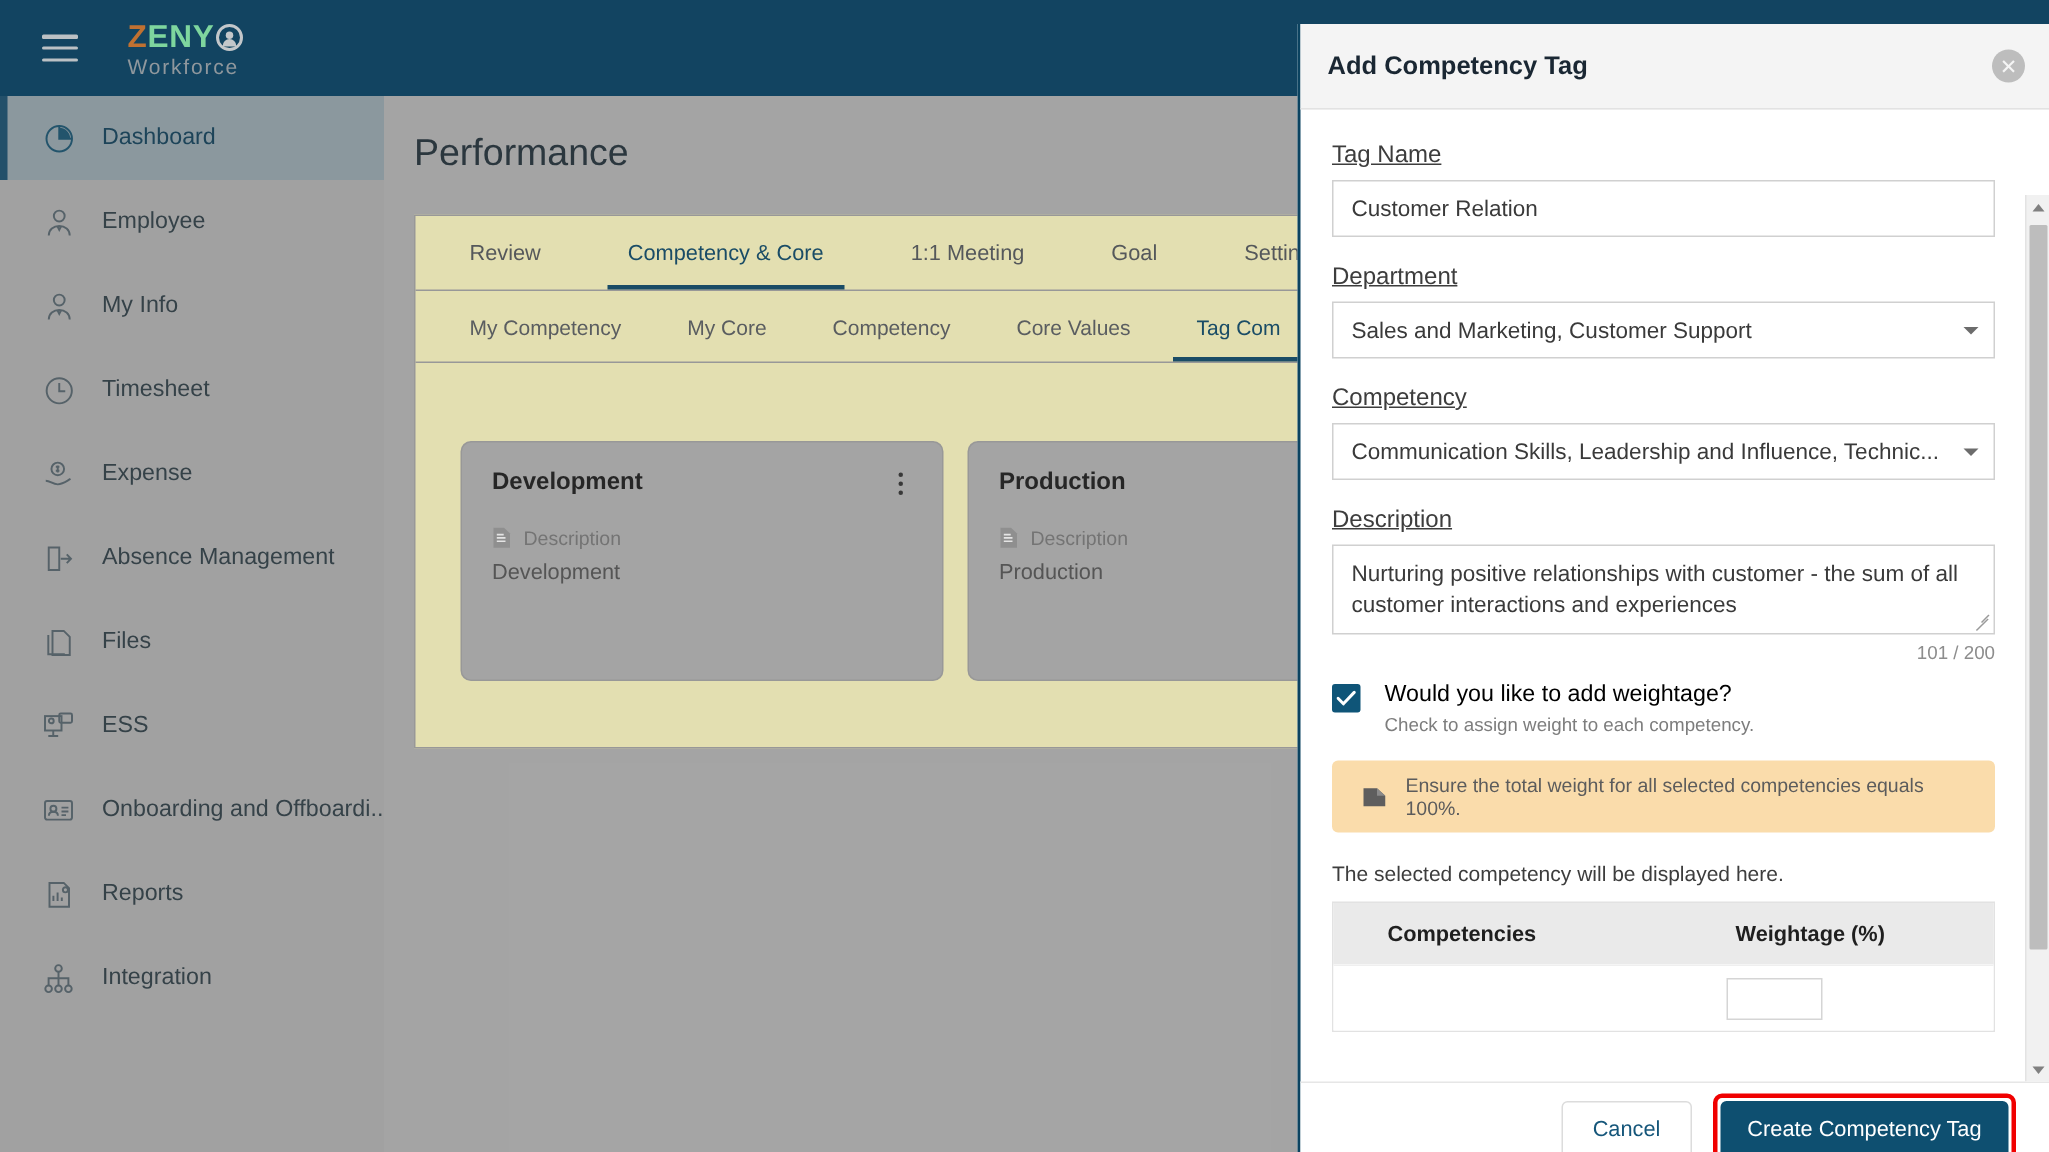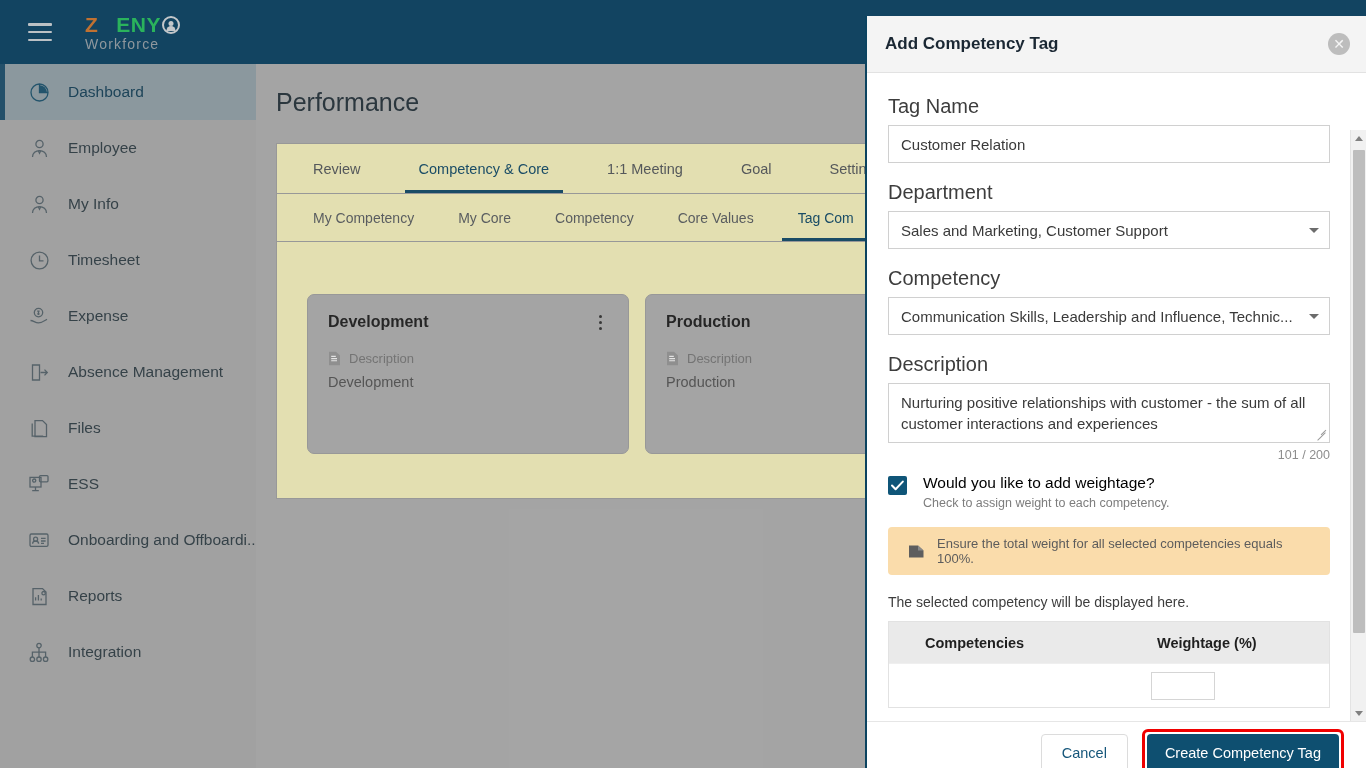--- a/index.html
+++ b/index.html
@@ -18,21 +18,21 @@
   }
   .hamburger {
     width: 24px; height: 18px; margin-left: 28px;
     display: flex; flex-direction: column; justify-content: space-between;
     cursor: pointer;
   }
   .hamburger span { display: block; height: 2.5px; background: #cfd6da; border-radius: 1px; }
   .logo-wrap { margin-left: 33px; line-height: 1; user-select: none; }
   .logo-top { font-size: 21px; font-weight: 700; letter-spacing: .5px; display:flex; align-items:center;}
   .logo-z { color: #d4762a; }
-  .logo-eny { color: #22c55e; margin-left: 18px; }
+  .logo-eny { color: #86efac; }
   .logo-badge {
     display: inline-block; width: 18px; height: 18px; border-radius: 50%;
     border: 2px solid #d8dde0; margin-left: 1px; position: relative; top: 1px;
   }
   .logo-badge::after {
     content: ""; position: absolute; left: 50%; top: 3px; transform: translateX(-50%);
     width: 5px; height: 5px; border-radius: 50%; background: #d8dde0;
   }
   .logo-badge::before {
     content: ""; position: absolute; left: 50%; bottom: 1px; transform: translateX(-50%);
@@ -137,21 +137,21 @@
   .dialog-title { font-size: 17px; font-weight: 700; color: #1a2733; }
   .close-btn {
     width: 22px; height: 22px; border-radius: 50%; background: #bdbdbd;
     display: flex; align-items: center; justify-content: center; cursor: pointer;
     color: #f5f5f5; font-size: 14px; line-height: 1;
   }
   .dialog-body {
     flex: 1; overflow: hidden; position: relative;
     padding: 22px 21px 0 21px;
   }
-  .field-label { font-size: 20px; color: #3d3d3d; margin-bottom: 7px; }
+  .field-label { font-size: 16px; color: #3d3d3d; margin-bottom: 7px; text-decoration: underline; }
   .input-box {
     width: 442px; height: 38px; border: 1px solid #d0d0d0; background: #fff;
     display: flex; align-items: center; padding: 0 12px;
     font-size: 15px; color: #3a3a3a;
   }
   .select-box {
     width: 442px; height: 38px; border: 1px solid #d0d0d0; background: #fff;
     display: flex; align-items: center; justify-content: space-between;
     padding: 0 10px 0 12px; font-size: 15px; color: #3a3a3a; cursor: pointer;
   }

